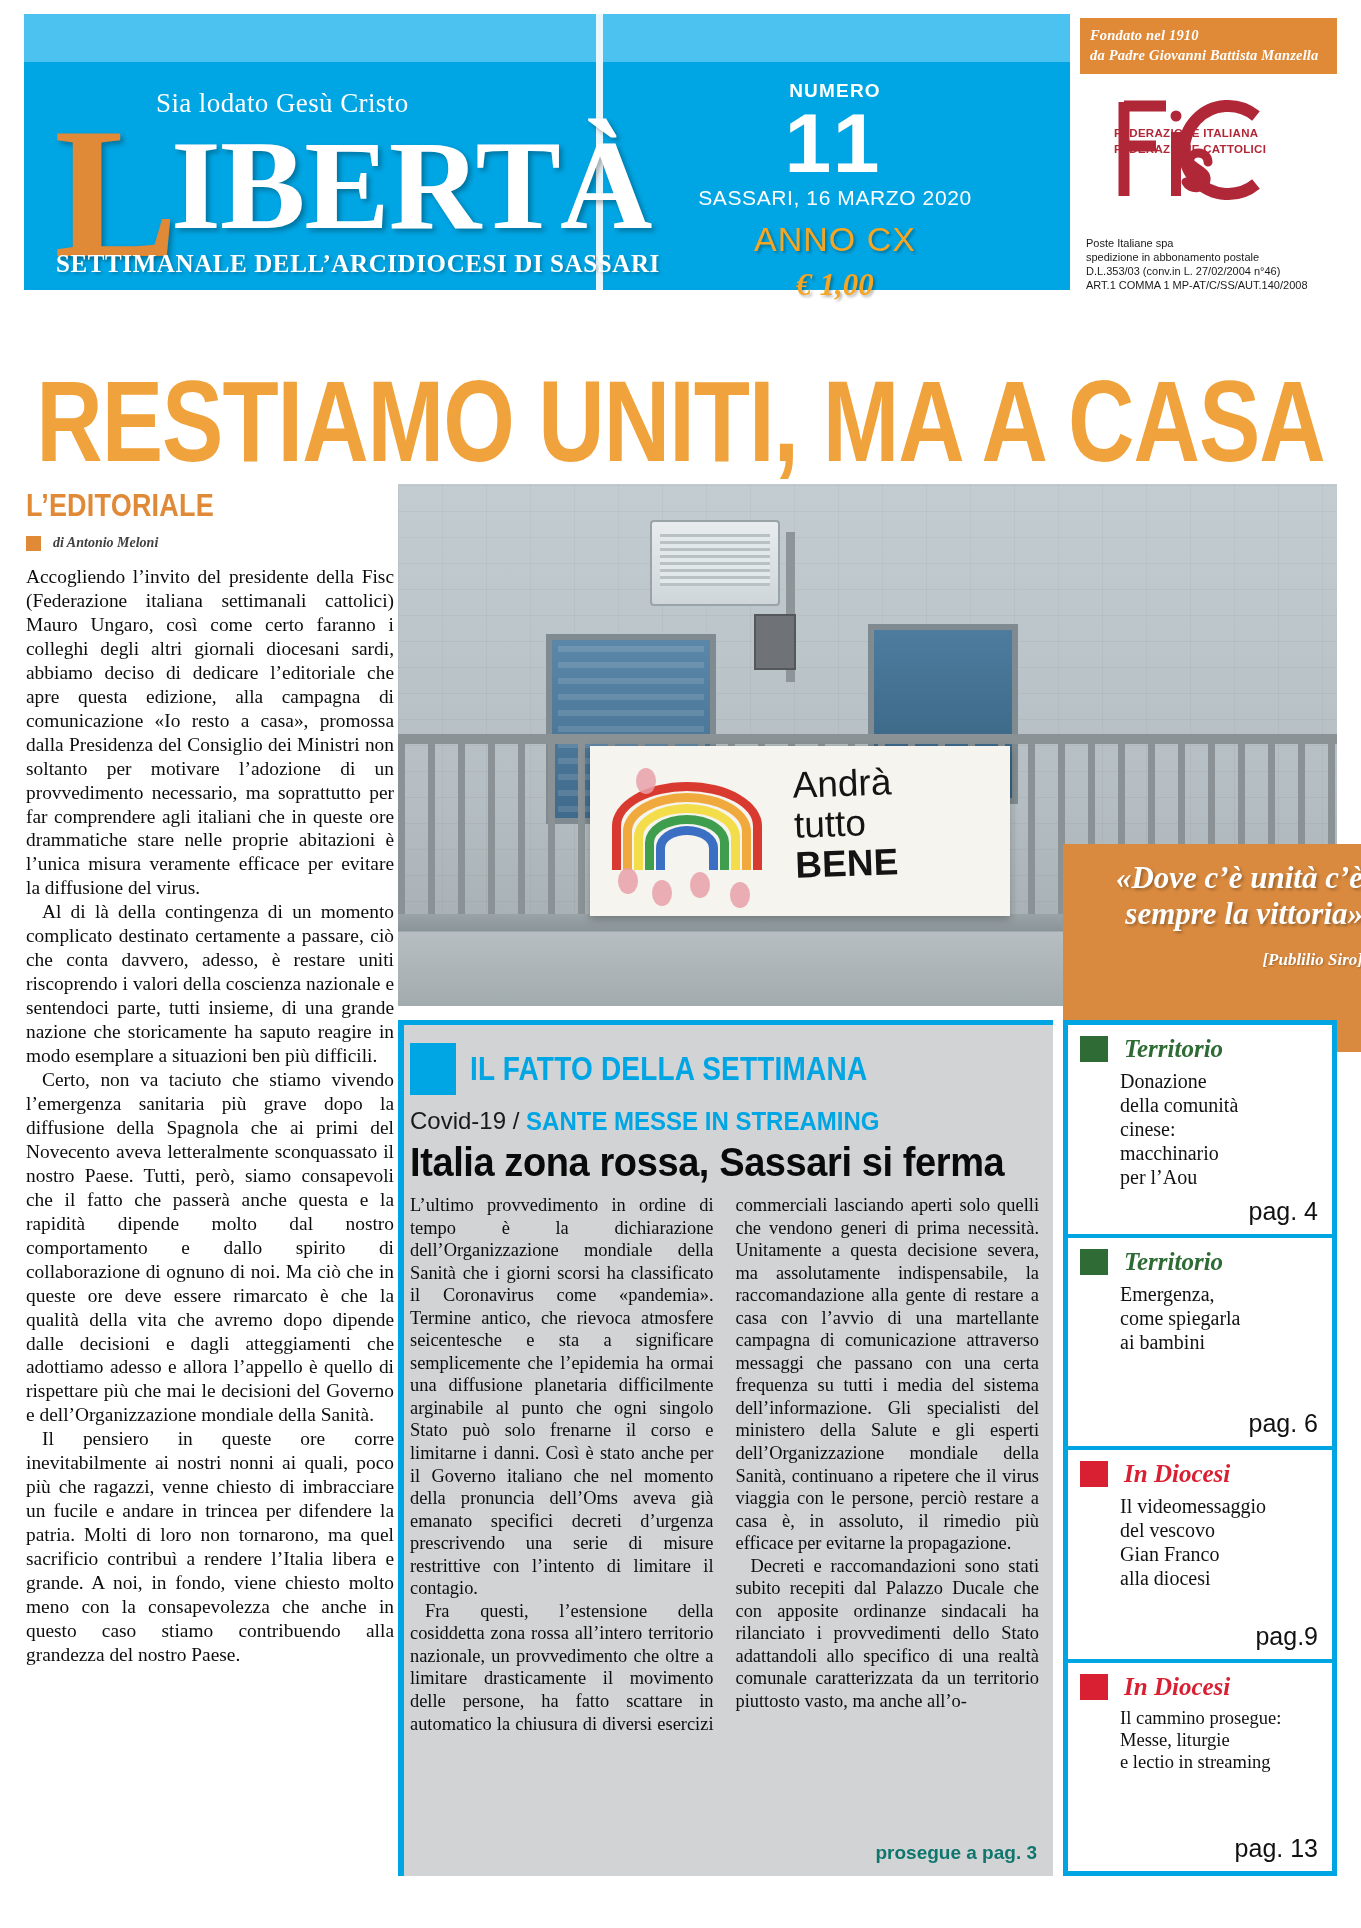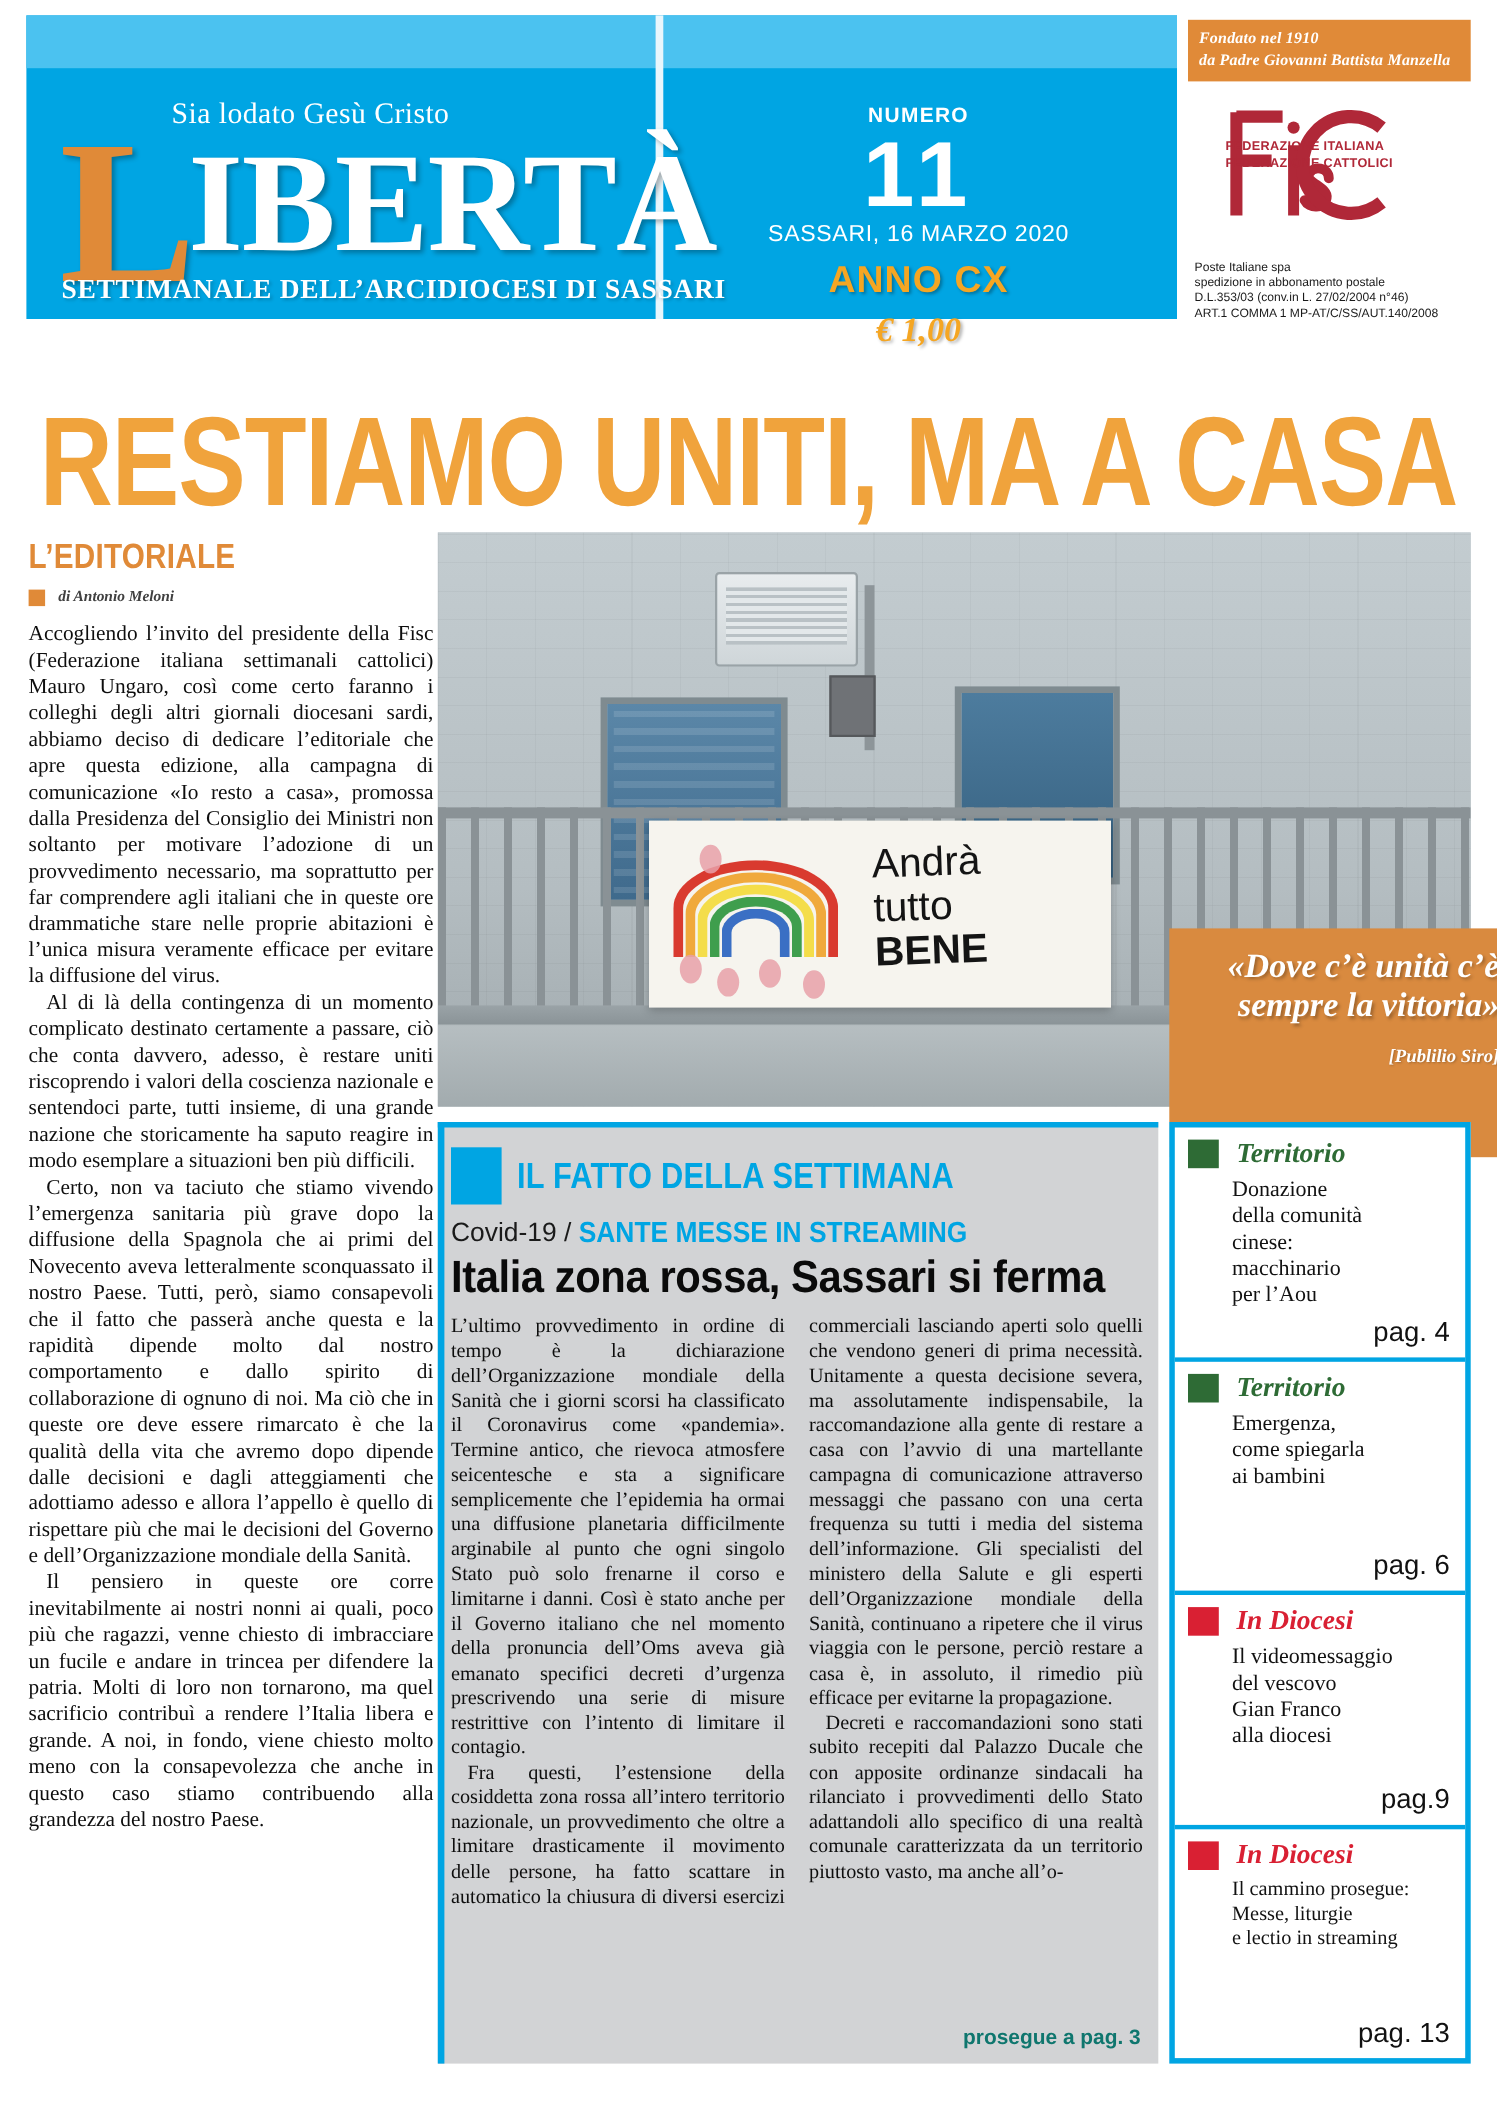--- a/index.html
+++ b/index.html
@@ -80,21 +80,20 @@
     white-space: nowrap;
     text-shadow: 2px 2px 3px rgba(0,0,0,.22);
   }
 
   
   .numbox {
     position: absolute; left: 586px; top: 48px;
     width: 450px; height: 228px;
     text-align: center;
     color: #ffffff;
-    margin-top: 15px;
   }
   .numbox .lbl {
     font-family: "Liberation Sans", sans-serif;
     font-weight: bold;
     font-size: 19px;
     letter-spacing: 1.2px;
     margin-top: 18px;
   }
   .numbox .num {
     font-family: "Liberation Sans", sans-serif;
@@ -105,21 +104,21 @@
     margin-top: 2px;
   }
   .numbox .place {
     font-family: "Liberation Sans", sans-serif;
     font-size: 21px;
     letter-spacing: .6px;
     margin-top: 2px;
   }
   .numbox .anno {
     font-family: "Liberation Sans", sans-serif;
-    font-weight: bold;
+    font-weight: normal;
     font-size: 34px;
     color: #F5A623;
     letter-spacing: 1px;
     margin-top: 10px;
     text-shadow: 2px 2px 3px rgba(0,0,0,.30);
   }
   .numbox .price {
     font-family: "Liberation Serif", serif;
     font-weight: bold;
     font-style: italic;

